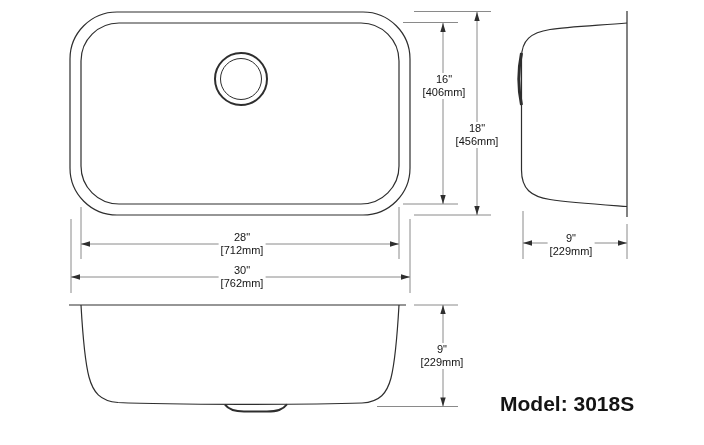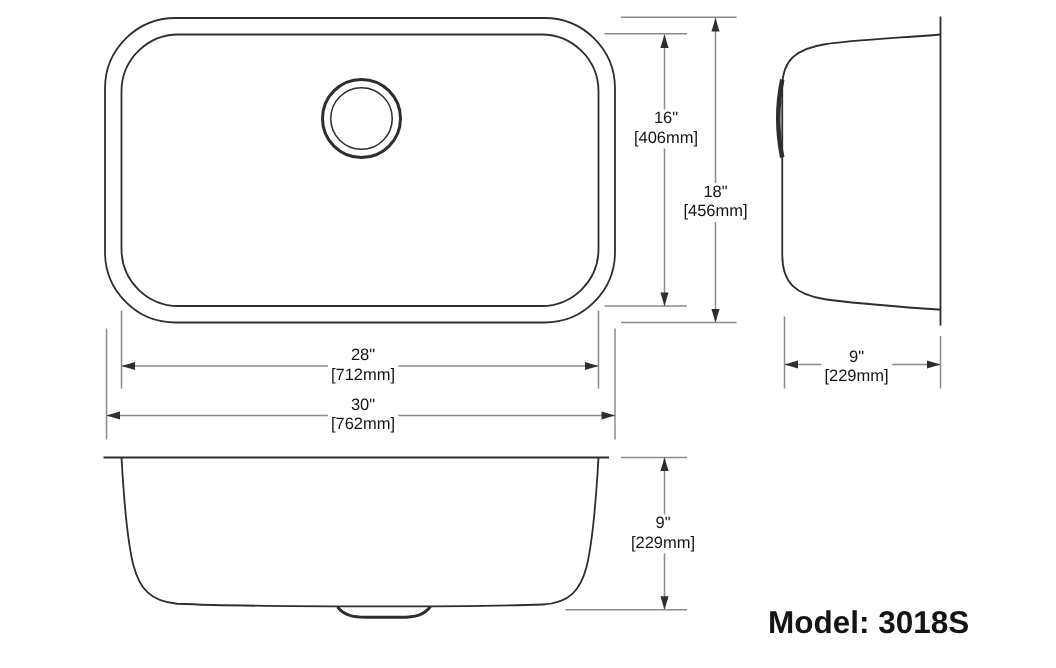--- a/index.html
+++ b/index.html
@@ -131,15 +131,15 @@
   <div class="dim" style="left:571px;top:245px;">
     <span class="dim-line-text">9"</span>
     <span class="dim-line-text">[229mm]</span>
   </div>
 
   <div class="dim" style="left:442px;top:356px;">
     <span class="dim-line-text">9"</span>
     <span class="dim-line-text">[229mm]</span>
   </div>
 
-  <div class="model" style="left:500px;top:404px;margin-left:12px;">Model: 3018S</div>
+  <div class="model" style="left:500px;top:392px;">Model: 3018S</div>
 
 </div>
 
 </body></html>

